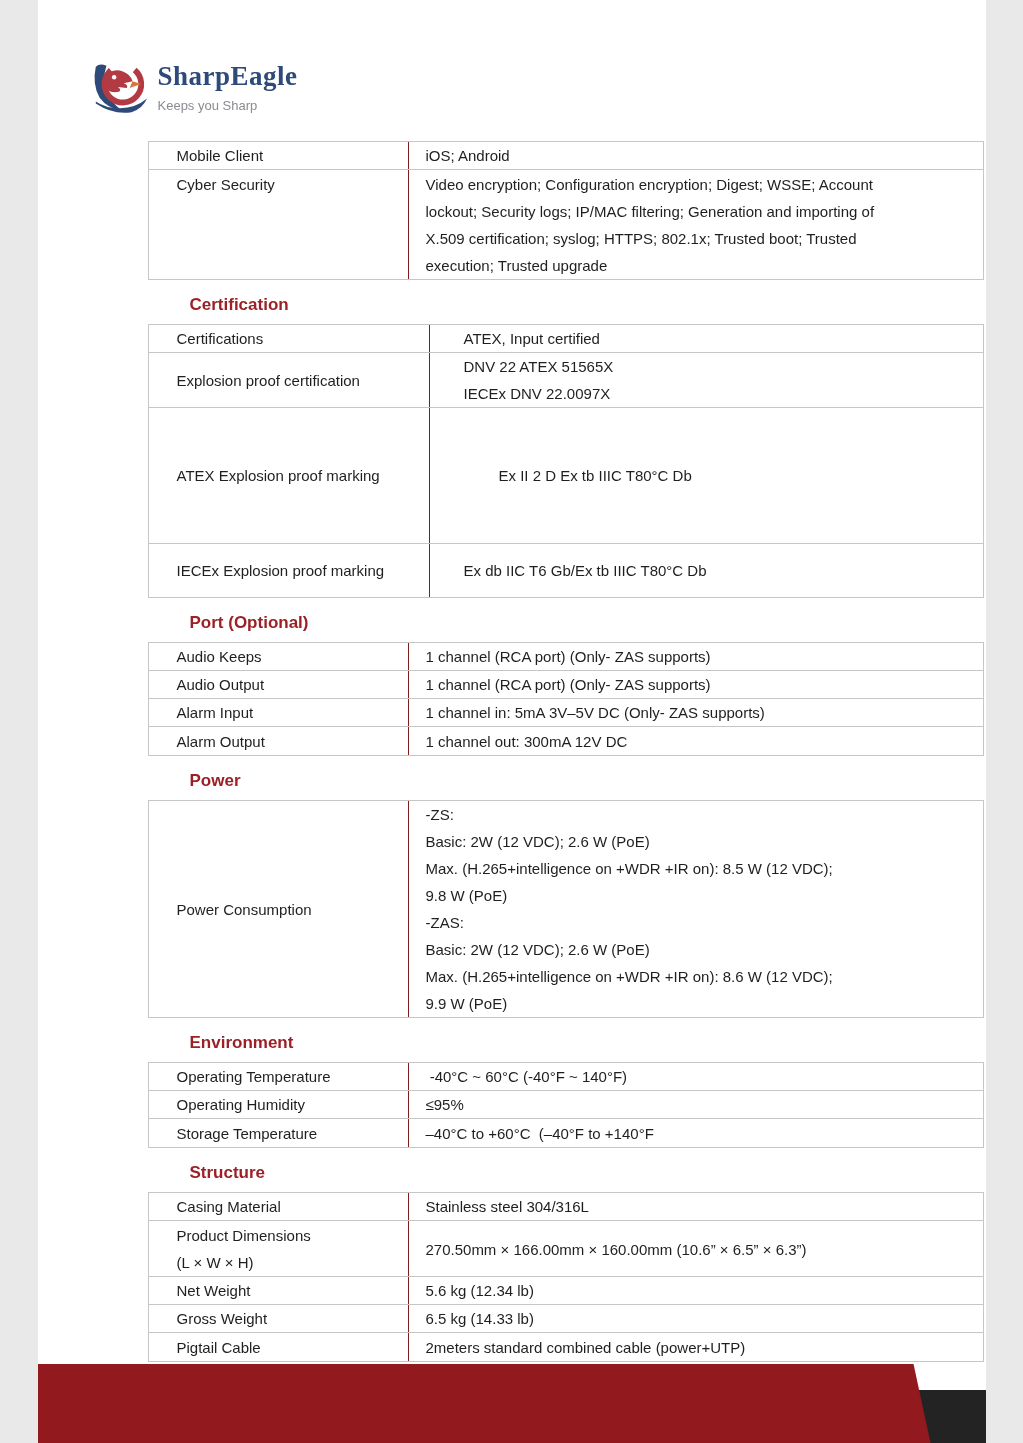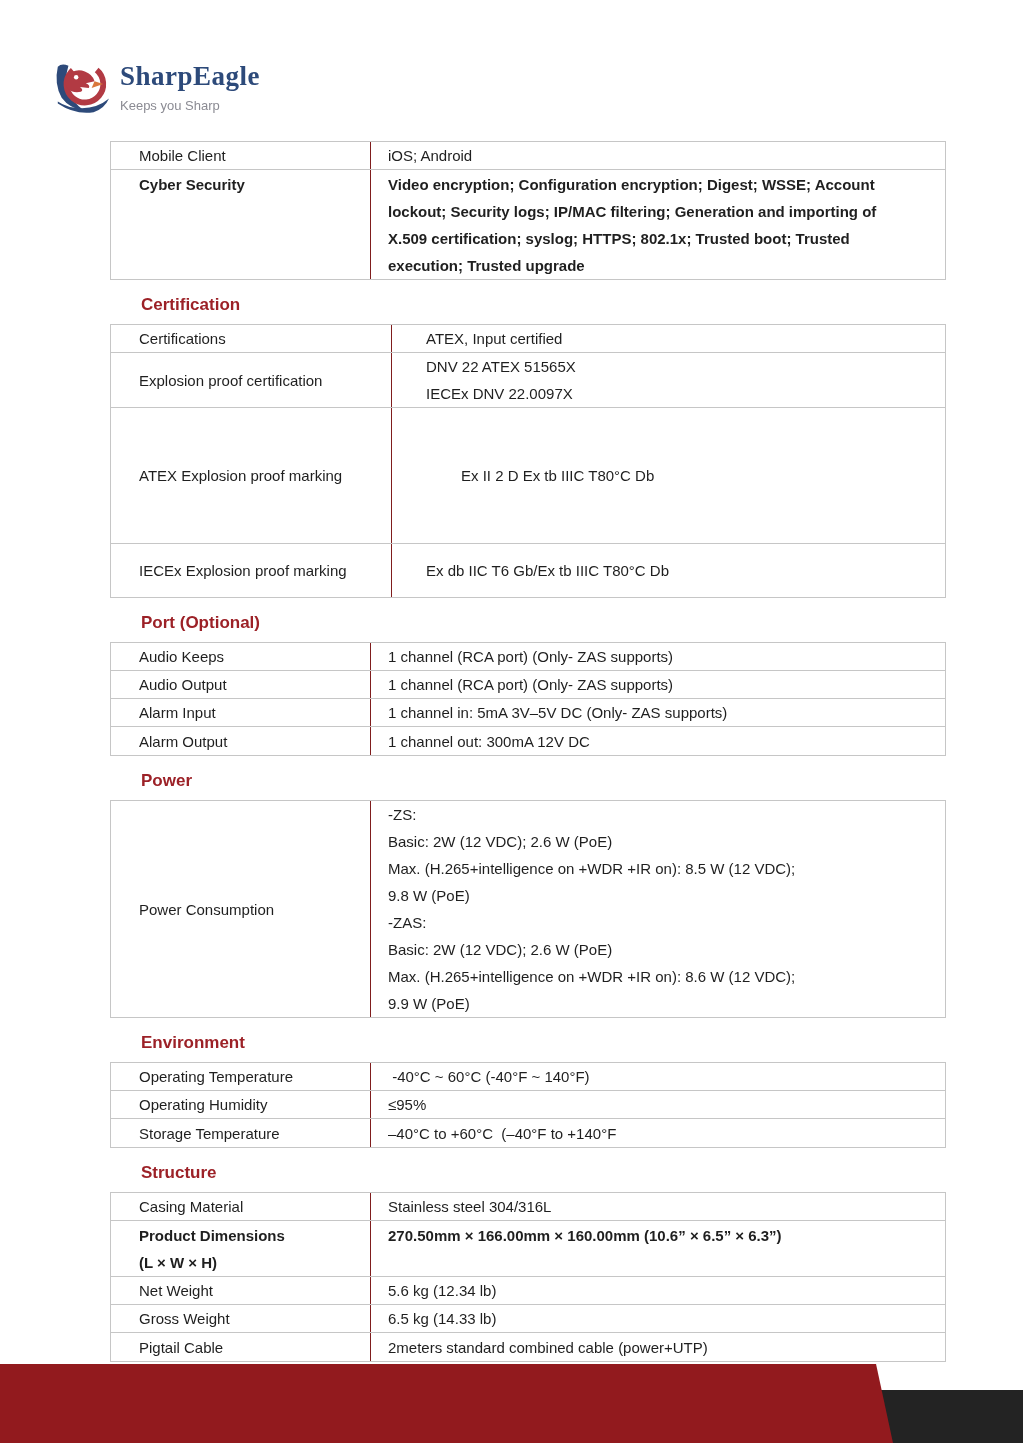--- a/index.html
+++ b/index.html
@@ -1,54 +1,54 @@
 <!DOCTYPE html>
 <html><head>
 <meta charset="utf-8">
 <style>
   html,body{margin:0;padding:0;background:#e9e9e9;}
   .page{
     position:relative;
-    width:1023px;height:1443px;
+    width:948px;height:1443px;
     background:#ffffff;
     font-family:"Liberation Sans","DejaVu Sans",sans-serif;
     color:#1f1f1f;
     overflow:hidden;
     margin:0 auto;
   }
   
   .logo{position:absolute;left:52px;top:58px;display:flex;align-items:center;}
   .logo-emblem{width:58px;height:58px;margin-right:10px;}
   .logo-text .brand{
     font-family:"Liberation Serif","DejaVu Serif",serif;
     font-weight:bold;font-size:27px;color:#2d4a7a;line-height:30px;letter-spacing:.5px;
   }
   .logo-text .tagline{font-size:13px;color:#8b8b93;line-height:17px;margin-top:6px;}
   
   .content{position:absolute;left:110px;top:141px;width:836px;}
   .sec-heading{
     font-size:17px;font-weight:bold;color:#9c2127;
-    line-height:21px;margin:14px 0 9px 31px;
+    line-height:21px;margin:14px 0 9px 42px;
   }
   .spec-table{border:1px solid #c6c6c6;box-sizing:border-box;}
   .row{display:flex;border-bottom:1px solid #c6c6c6;align-items:center;box-sizing:border-box;}
   .row:last-child{border-bottom:none;}
   .cl{
     width:260px;box-sizing:border-box;flex:0 0 260px;
     border-right:1px solid #7f1d1d;
     padding:0 10px 0 28px;
     line-height:27px;font-size:15px;white-space:pre-wrap;
     align-self:stretch;display:flex;align-items:center;
   }
   .cv{
     flex:1;padding:0 12px 0 17px;line-height:27px;font-size:15px;white-space:pre-wrap;
     box-sizing:border-box;
   }
   .row{min-height:28px;}
-  .row.top{align-items:flex-start;font-weight:bold;}
+  .row.top{align-items:center;}
   .row.top .cl{align-items:flex-start;padding-top:1px;}
   .row.top .cv{padding-top:1px;}
   .row.h53{min-height:53px;}
   
   .t-cert .cl{width:281px;flex:0 0 281px;}
   .t-cert .cv{padding-left:34px;}
   
   .atex-line1{display:flex;align-items:center;line-height:27px;}
   .ce{font-size:16px;letter-spacing:1px;margin-right:9px;font-family:"DejaVu Sans",sans-serif;}
   .atex-line2{padding-left:35px;line-height:27px;}

